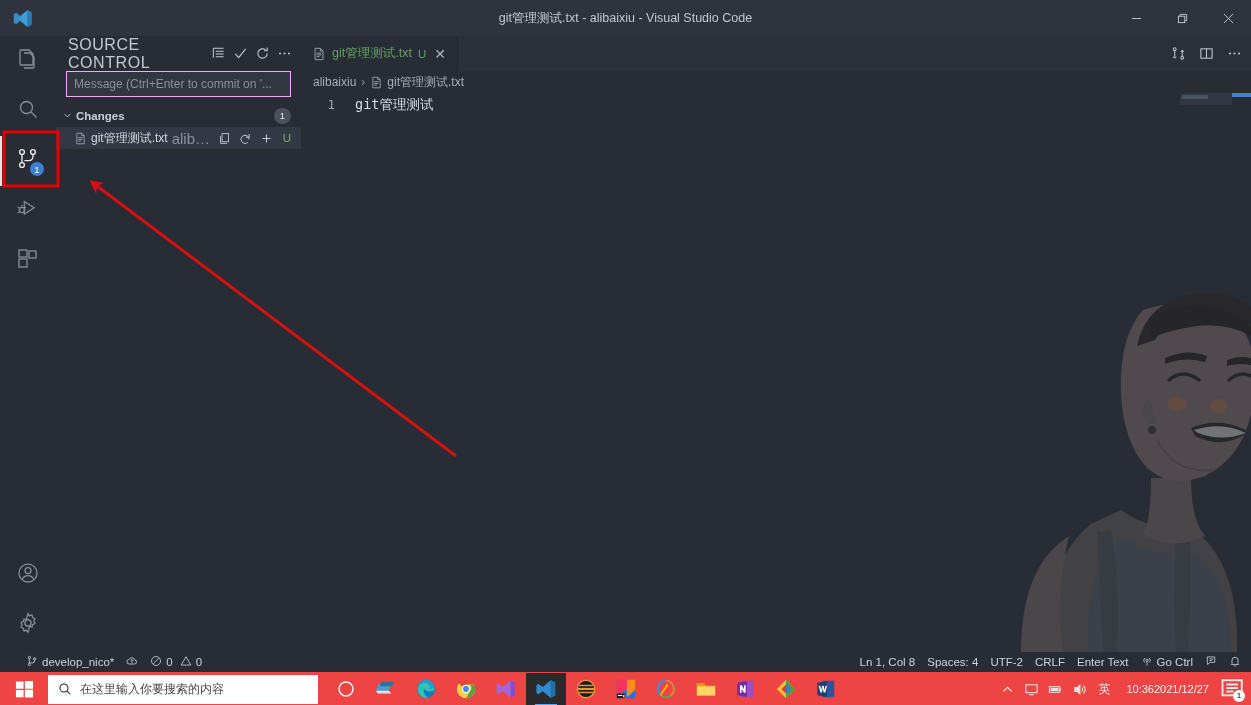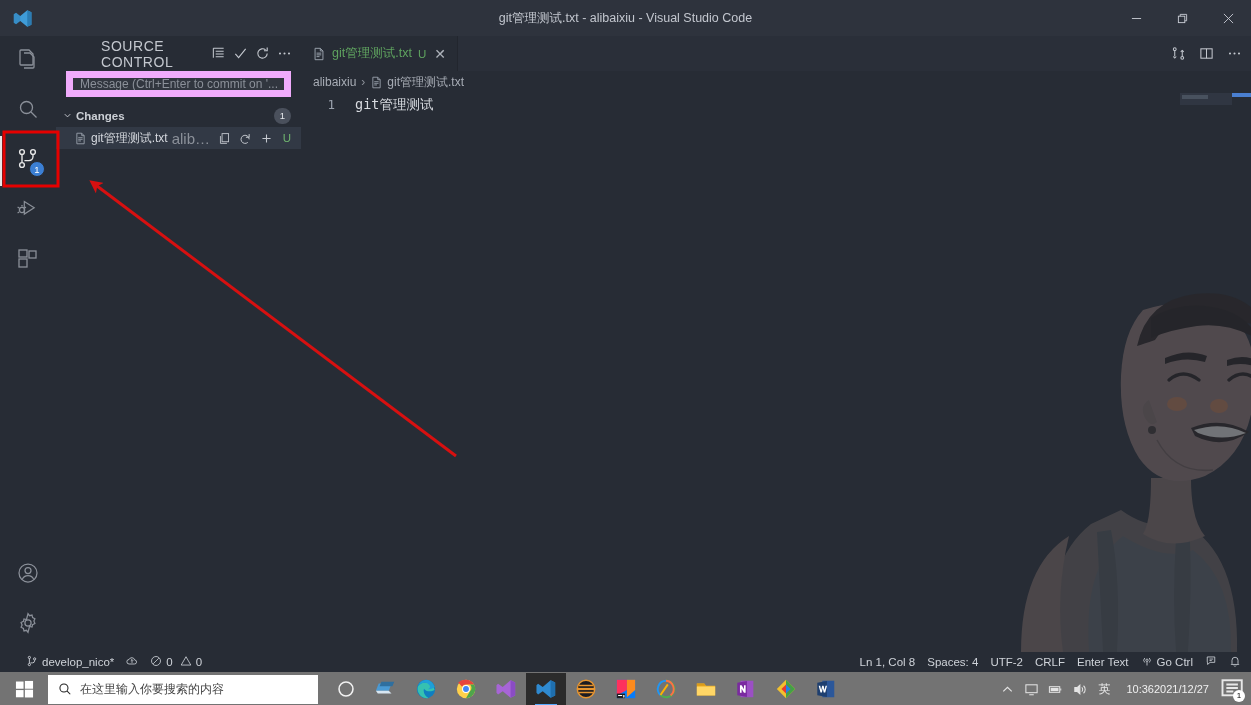--- a/index.html
+++ b/index.html
@@ -66,26 +66,26 @@
   }
 
   
   #sidebar {
     position: absolute; left: 56px; top: 36px; width: 245px; height: 626px;
     background: #272c35;
   }
   #scm-header {
     height: 35px; display: flex; align-items: center; padding: 0 6px 0 12px;
   }
-  #scm-title { font-size: 14px; letter-spacing: 0.55px; color: #c4c8cf; flex: 1; margin-left: 33px; }
+  #scm-title { font-size: 16px; letter-spacing: 0.55px; color: #c4c8cf; flex: 1; }
   .scm-act { width: 22px; height: 22px; display: flex; align-items: center; justify-content: center; color: #c4c8cf; }
   .scm-act svg { width: 15px; height: 15px; }
   #commit-box { padding: 0 10px; }
   #commit-input {
-    width: 100%; height: 26px; background: #31363f; border: 7px solid #f0abfc;
+    width: 100%; height: 26px; background: #31363f; border: 1px solid #f0abfc;
     color: #8b9099; font-size: 12px; padding: 2px 7px;
     font-family: "Liberation Sans", sans-serif; outline: none;
   }
   #commit-input::placeholder { color: #8b9099; }
   #changes-row {
     height: 22px; display: flex; align-items: center; padding: 0 10px 0 6px; margin-top: 8px;
     font-size: 11.5px; color: #ccd0d6;
   }
   #chev { width: 14px; display: inline-block; color: #ccd0d6; }
   #changes-label { font-weight: 700; flex: 1; }
@@ -177,21 +177,21 @@
   
   #wallpaper {
     position: absolute; right: 0; top: 280px; width: 260px; height: 372px;
     overflow: hidden; pointer-events: none; opacity: .42;
   }
   #wallpaper svg { width: 260px; height: 372px; display: block; }
 
   
   #taskbar {
     position: absolute; left: 0; top: 672px; width: 1251px; height: 34px;
-    background: #737373; display: flex; align-items: center;
+    background: #ef4444; display: flex; align-items: center;
   }
   #start {
     width: 48px; height: 33px; display: flex; align-items: center; justify-content: center;
   }
   #search-box {
     width: 270px; height: 29px; background: #ffffff; display: flex; align-items: center;
     gap: 8px; padding: 0 10px; margin-left: 0;
   }
   #search-box .sico { color: #222; width: 14px; height: 14px; }
   #search-text { font-size: 12px; color: #444; }

